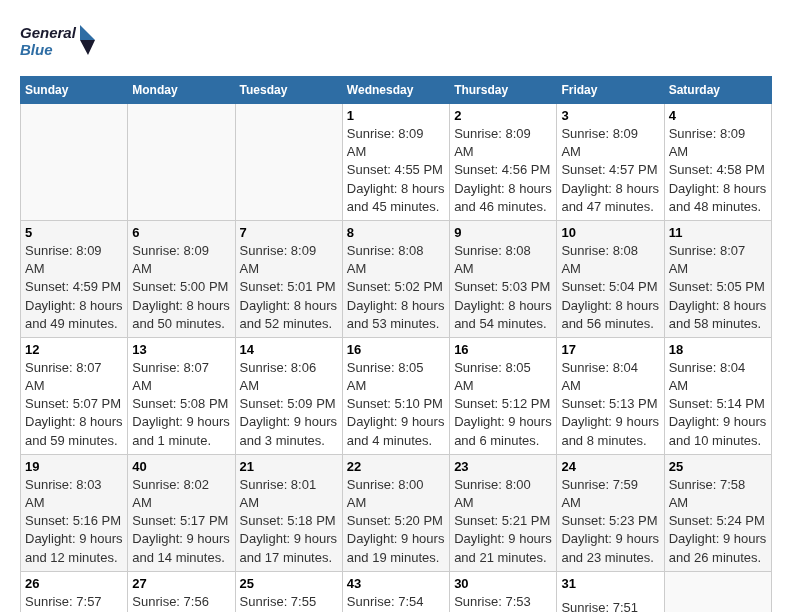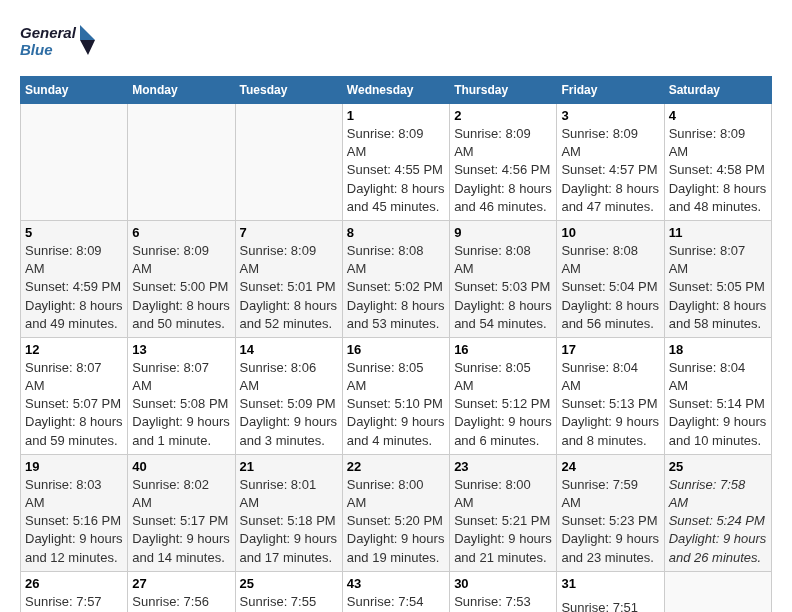--- a/index.html
+++ b/index.html
@@ -280,21 +280,21 @@
         </td>
         <td>
           <span class="day-num">24</span>
           <div class="day-info" style="white-space: pre-line;">Sunrise: 7:59 AM
 Sunset: 5:23 PM
 Daylight: 9 hours
 and 23 minutes.</div>
         </td>
         <td>
           <span class="day-num">25</span>
-          <div class="day-info" style="white-space: pre-line; font-style: italic;">Sunrise: 7:58 AM
+          <div class="day-info" style="white-space: pre-line;">Sunrise: 7:58 AM
 Sunset: 5:24 PM
 Daylight: 9 hours
 and 26 minutes.</div>
         </td>
       </tr>
       <tr>
         <td>
           <span class="day-num">26</span>
           <div class="day-info" style="white-space: pre-line;">Sunrise: 7:57 AM
 Sunset: 5:25 PM

